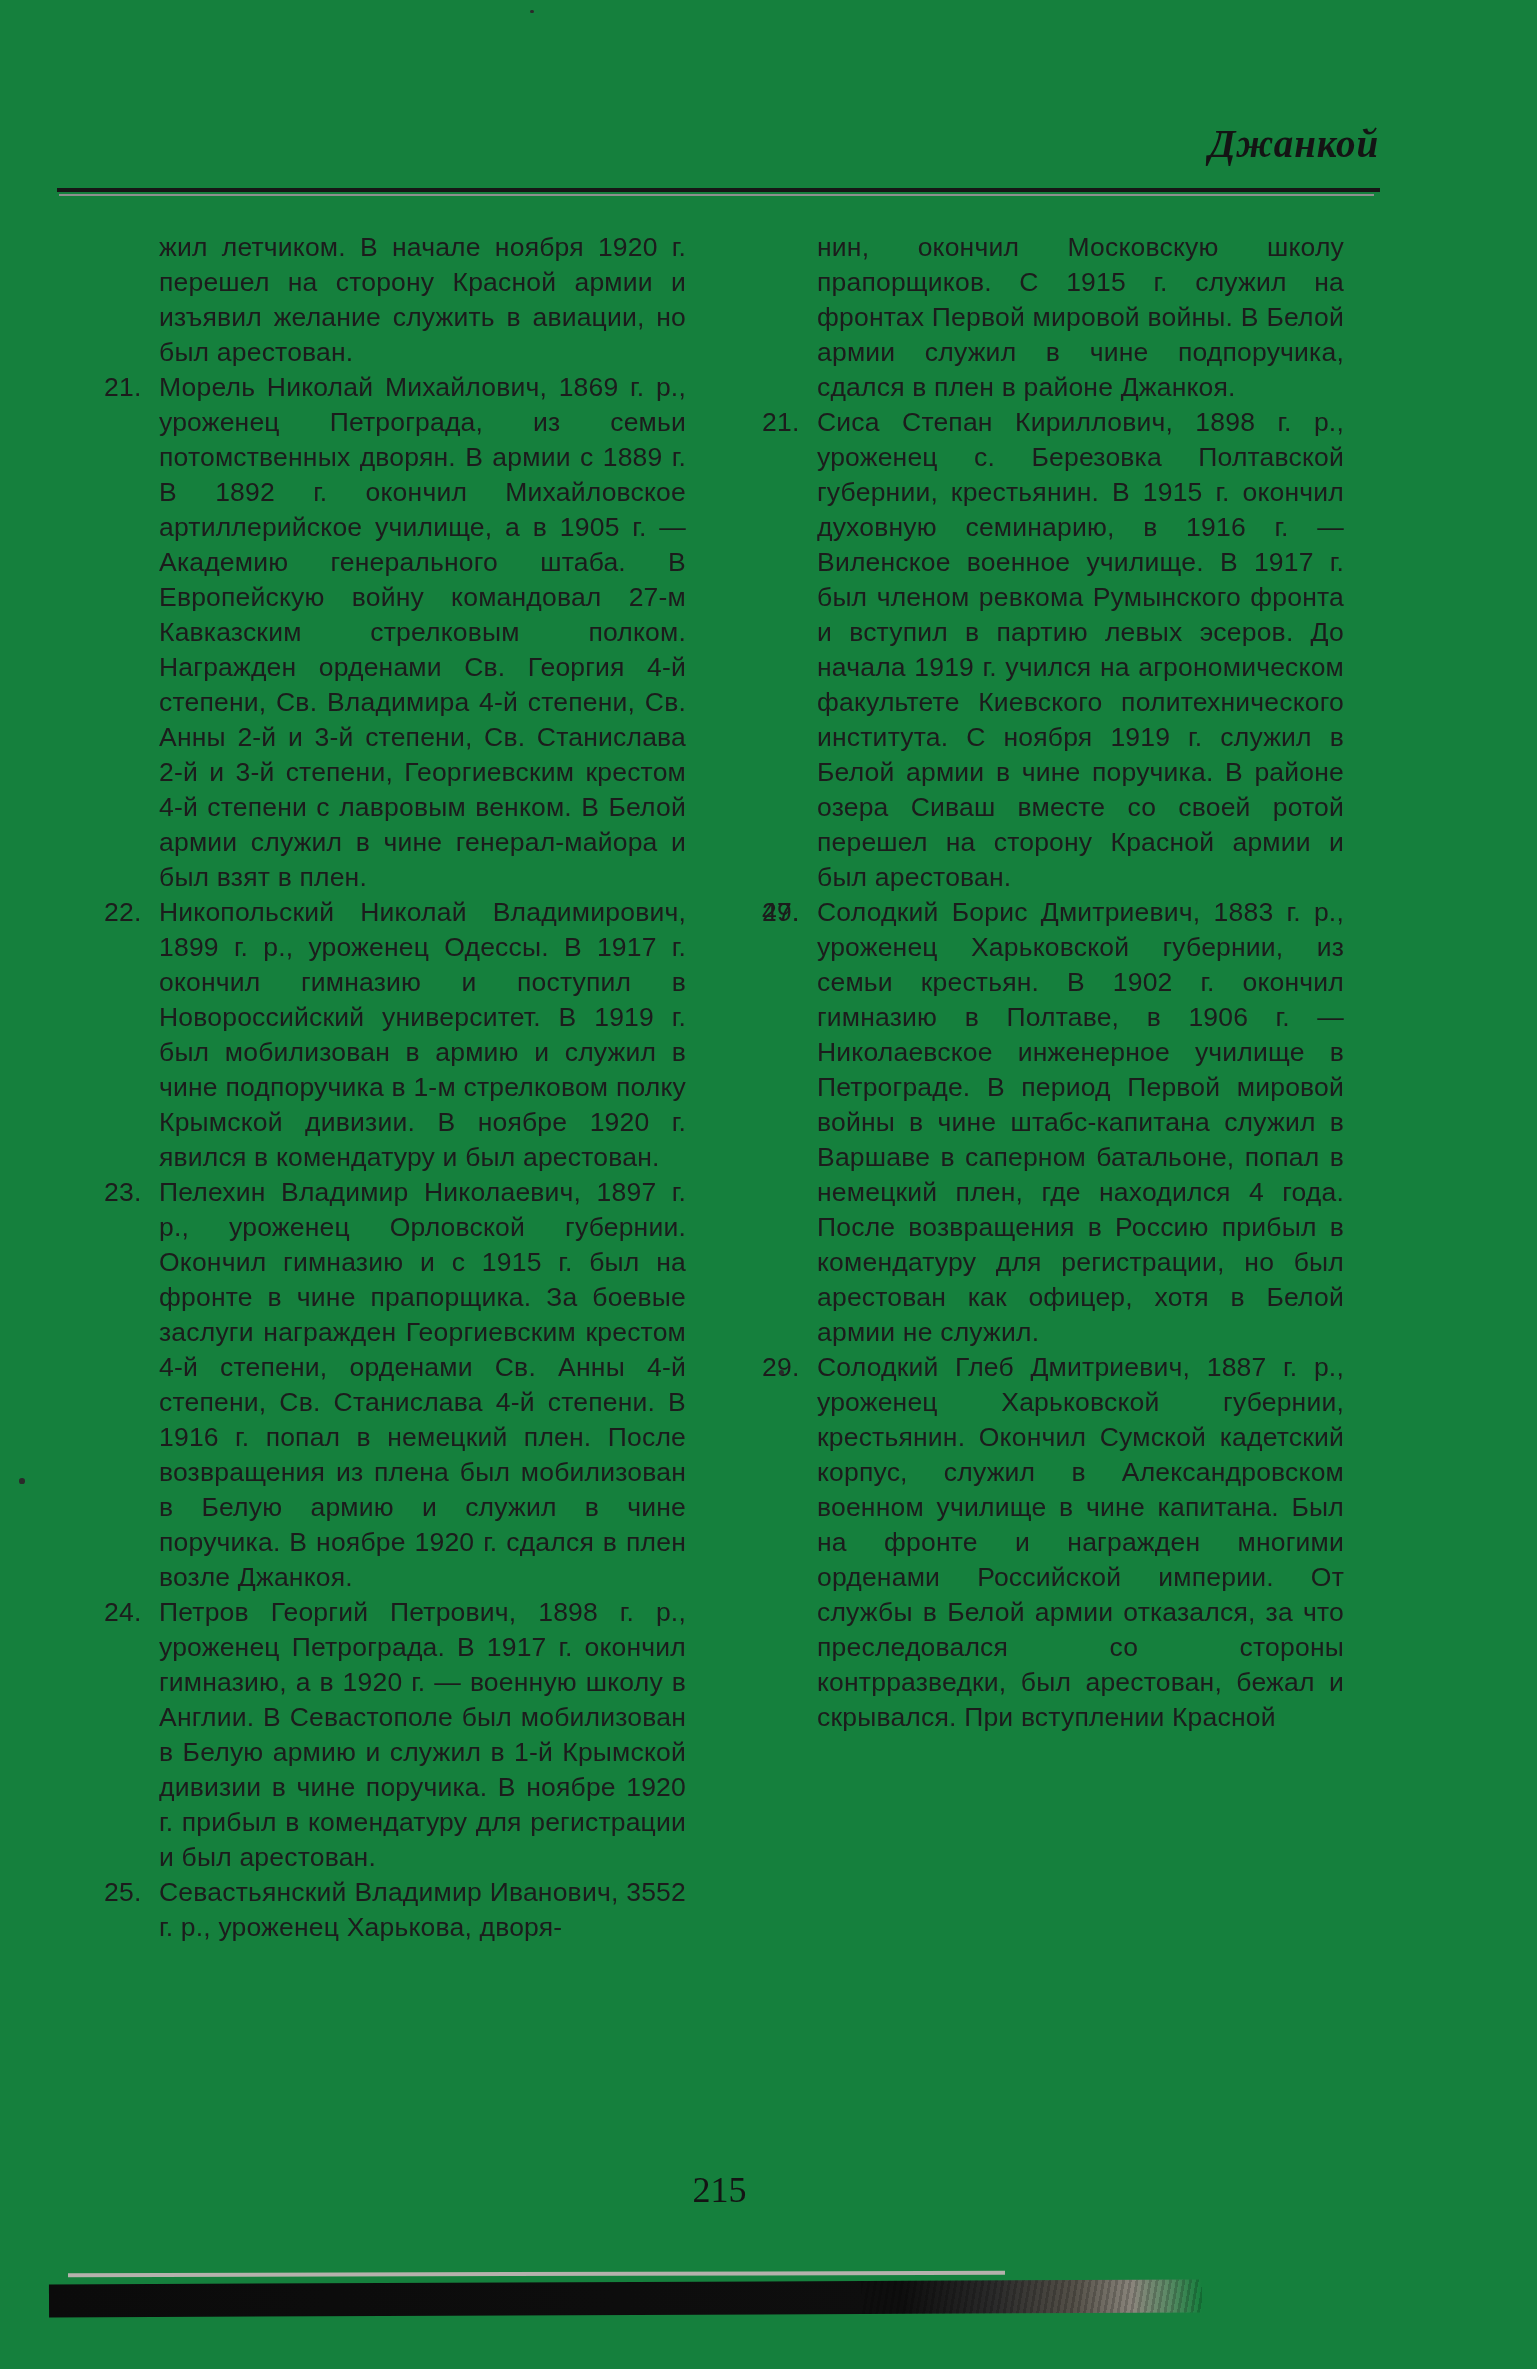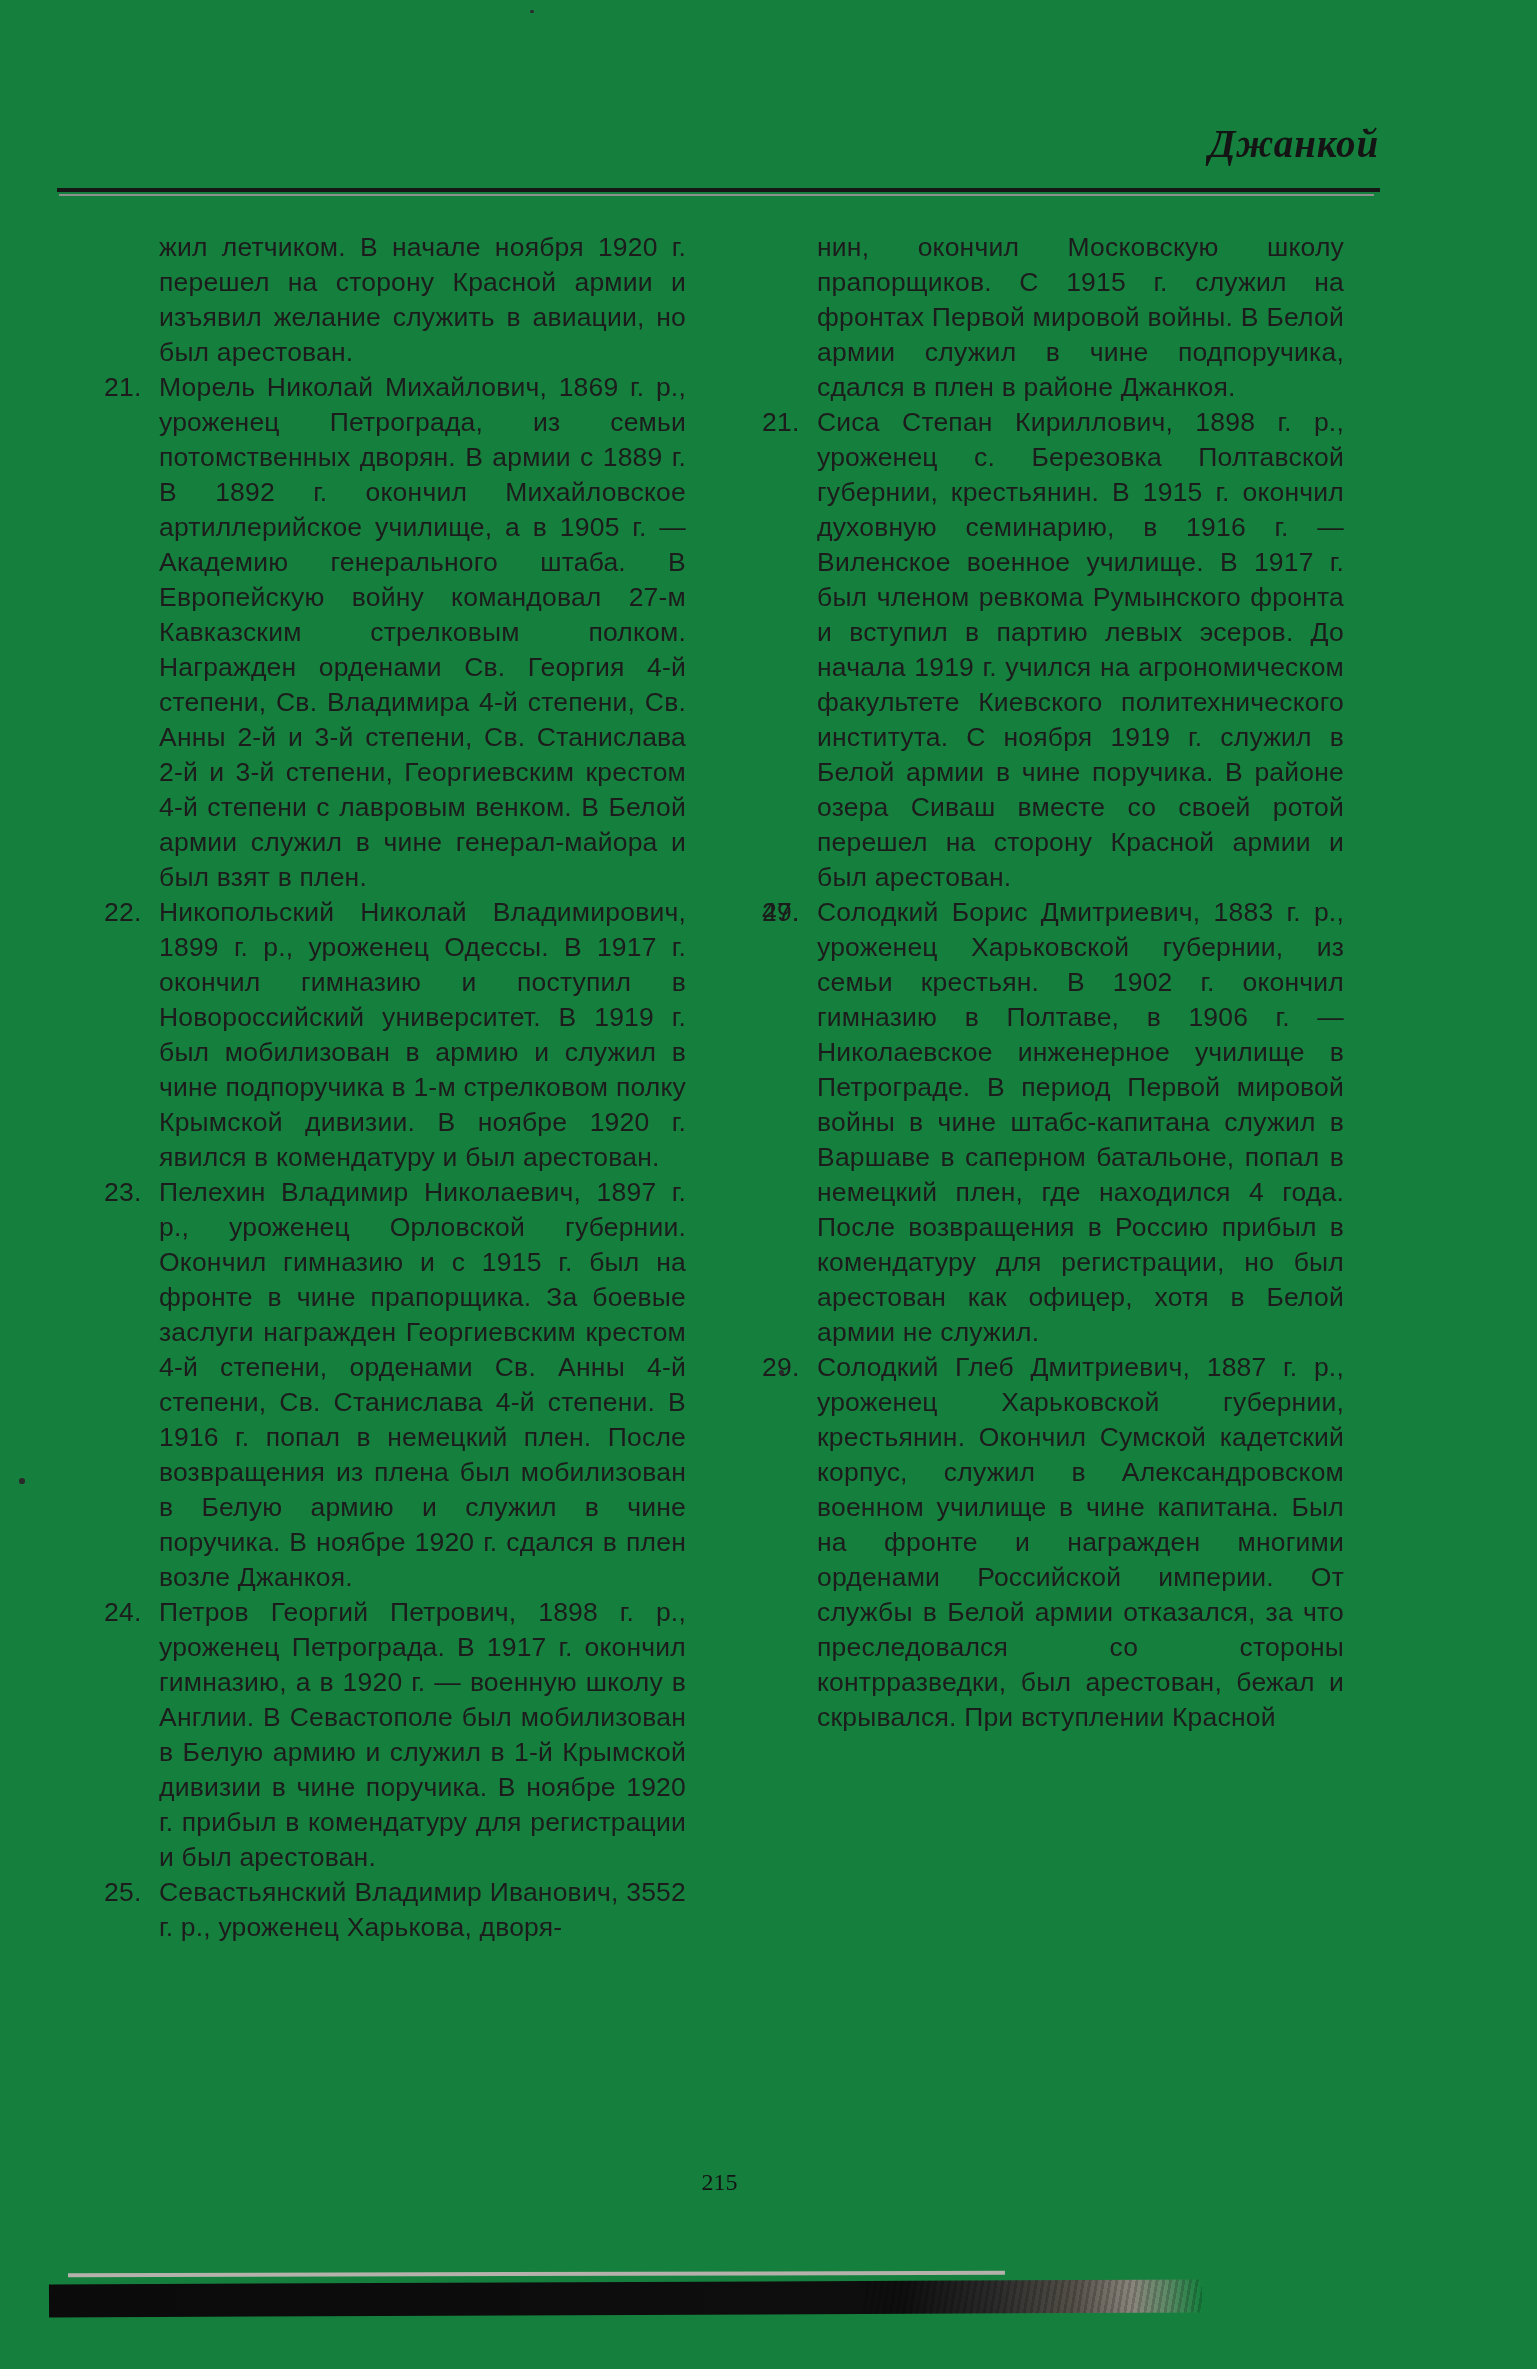--- a/index.html
+++ b/index.html
@@ -83,21 +83,21 @@
     white-space: nowrap;
   }
   
   .page-number {
     position: absolute;
     left: 60px;
     top: 2169px;
     width: 1319px;
     text-align: center;
     font-family: "Liberation Serif", serif;
-    font-size: 24px;
+    font-size: 36px;
     color: #141414;
   }
   
   .scan-bar-top {
     position: absolute;
     left: 68px;
     top: 2272px;
     width: 937px;
     height: 3.8px;
     background: #b5b2ad;

